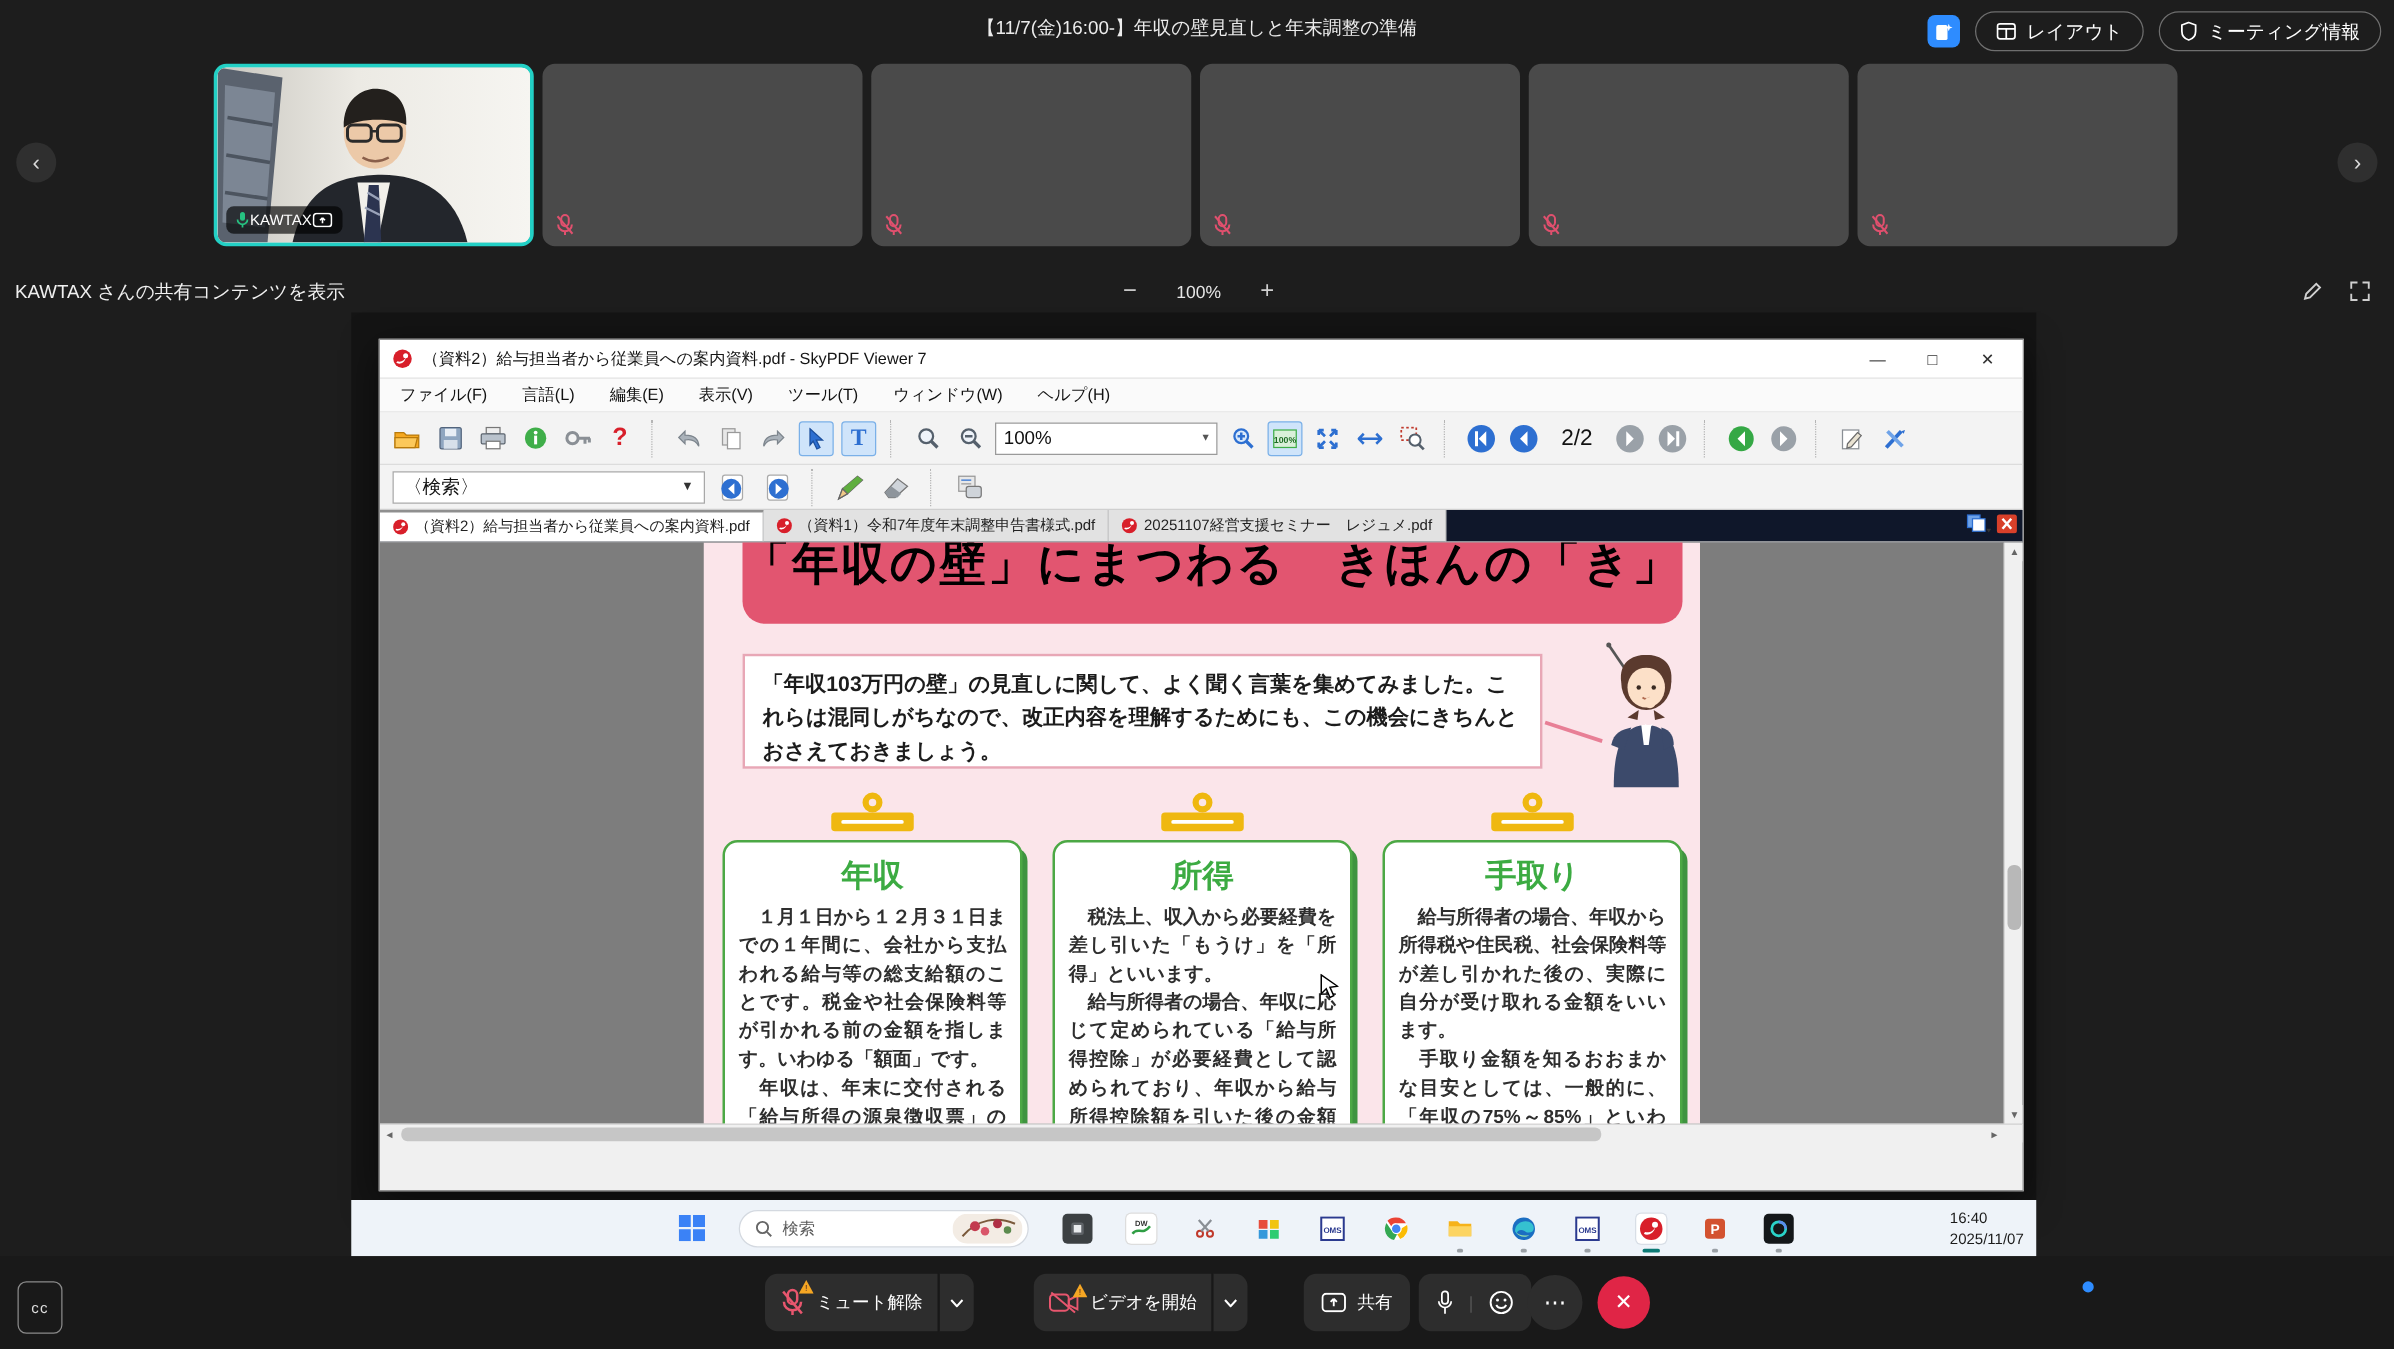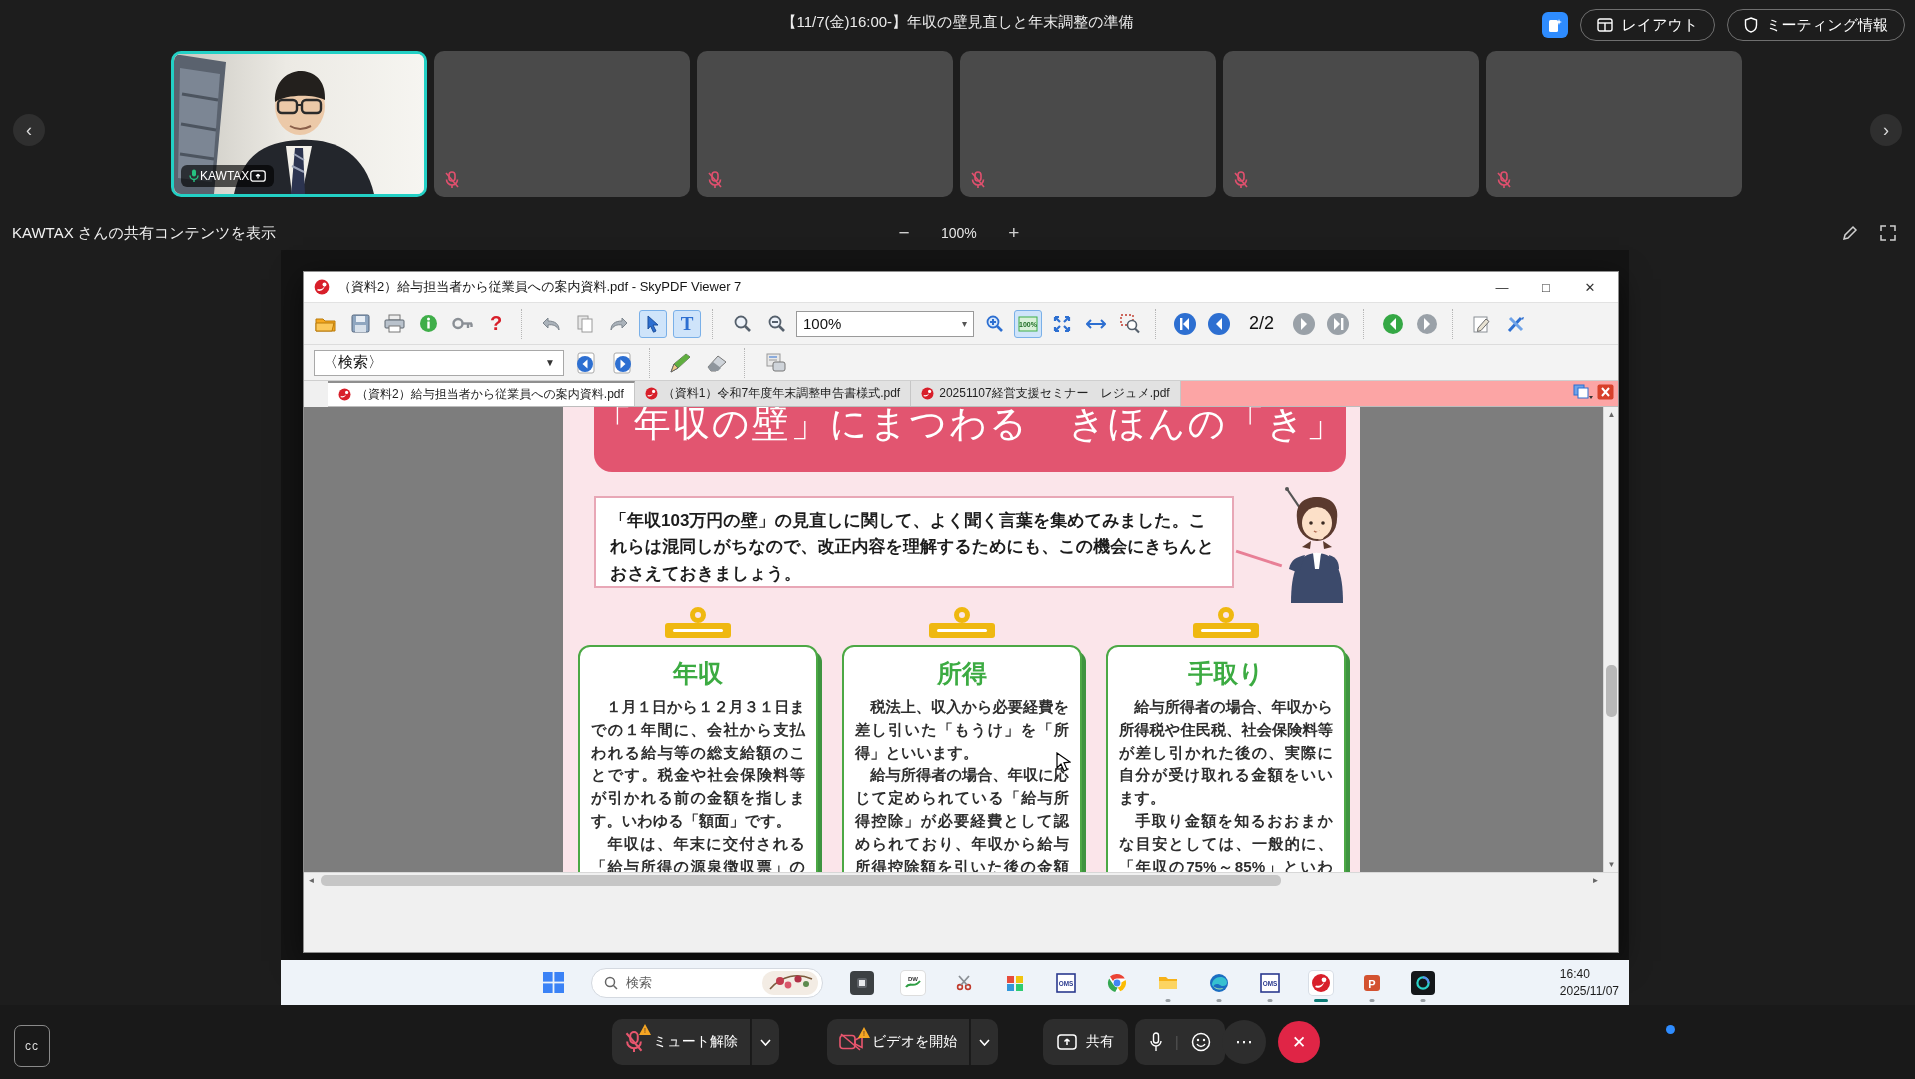--- a/index.html
+++ b/index.html
@@ -49,31 +49,31 @@
   .tgrip { width:5px; height:30px; border-left:1px dotted #b5b5b5; margin:0 5px; }
   .tico { width:28px; height:28px; display:flex; align-items:center; justify-content:center; }
   .tico.sel { background:#cfe4fa; border:1px solid #7ab0e8; border-radius:3px; }
   .zoom-combo { width:178px; height:26px; background:#fff; border:1px solid #9a9a9a; display:flex;
                 align-items:center; justify-content:space-between; padding:0 6px; font-size:15px; color:#111; }
   .pageind { font-size:18px; color:#111; margin:0 10px; }
   .searchbar { height:36px; background:#f3f3f3; border-bottom:1px solid #cfcfcf; display:flex;
                align-items:center; padding:0 10px; gap:8px; }
   .search-combo { width:250px; height:26px; background:#fff; border:1px solid #a8a8a8; display:flex;
                   align-items:center; justify-content:space-between; padding:0 8px; font-size:15px; color:#111; }
-  .tabbar { height:26px; background:#fca5a5; border-bottom:1px solid #bdbdbd; display:flex; align-items:flex-end; position:relative;margin-left:24px; }
+  .tabbar { height:26px; background:#0f172a; border-bottom:1px solid #bdbdbd; display:flex; align-items:flex-end; position:relative; }
   .tab { height:25px; display:flex; align-items:center; gap:5px; padding:0 10px; font-size:12px; color:#222;
          border-right:1px solid #c6c6c6; background:#e2e2e2; }
   .tab.active { background:#fff; border-top:2px solid #8f8f8f; }
   .tab-right { position:absolute; right:4px; top:3px; display:flex; align-items:center; gap:4px; }
 
   .pdf-content { position:relative; height:465px; background:#7d7d7d; overflow:hidden; }
   .page { position:absolute; left:259px; top:0; width:797px; height:465px; background:#fbe5ea; }
   .banner { position:absolute; left:31px; top:-12px; width:752px; height:77px; background:#e25570;
             border-radius:0 0 18px 18px; display:flex; align-items:flex-start; justify-content:center; overflow:hidden; }
-  .banner span { color:#ffffff; font-size:37px; font-weight:normal; letter-spacing:2px; margin-top:4px; white-space:nowrap; }
+  .banner span { color:#000000; font-size:37px; font-weight:bold; letter-spacing:2px; margin-top:4px; white-space:nowrap; }
   .intro-box { position:absolute; left:31px; top:89px; width:640px; height:92px; background:#fff;
                border:2px solid #e8a7b6; padding:10px 14px; font-size:17px; font-weight:bold; color:#1c1c1c;
                line-height:1.55; }
   .callout { position:absolute; left:672px; top:150px; width:48px; height:2.5px; background:#e87f96; transform:rotate(18deg); }
   .cards { position:absolute; left:15px; top:200px; width:770px; display:flex; gap:24px; }
   .cardwrap { position:relative; width:240px; }
   .clip { position:relative; height:38px; }
   .clip .ring { position:absolute; left:50%; top:0; width:16px; height:16px; border:5px solid #efb810; border-radius:50%; transform:translateX(-50%); }
   .clip .bar { position:absolute; left:50%; top:16px; width:66px; height:15px; background:#efb810; border-radius:3px; transform:translateX(-50%); }
   .clip .bar::after { content:""; position:absolute; left:8px; right:8px; top:6px; height:3px; background:#fff; border-radius:2px; }
@@ -282,20 +282,29 @@
             </svg>
           </span>
         <span class="title-text">（資料2）給与担当者から従業員への案内資料.pdf - SkyPDF Viewer 7</span>
         <div class="win-ctrls">
           <span class="win-ctrl">—</span>
           <span class="win-ctrl">□</span>
           <span class="win-ctrl">✕</span>
         </div>
       </div>
 
+      <div class="menubar">
+        <span>ファイル(F)</span>
+        <span>言語(L)</span>
+        <span>編集(E)</span>
+        <span>表示(V)</span>
+        <span>ツール(T)</span>
+        <span>ウィンドウ(W)</span>
+        <span>ヘルプ(H)</span>
+      </div>
 
       <div class="toolbar">
         <span class="tico">
             <svg width="22" height="18" viewBox="0 0 22 18">
               <path d="M1 4h7l2 2h10v10H1z" fill="#f6a820" stroke="#b97a0a"></path>
               <path d="M1 8h18l-2 8H1z" fill="#fcc85a" stroke="#b97a0a"></path>
             </svg>
           </span>
         <span class="tico">
             <svg width="19" height="19" viewBox="0 0 19 19">

